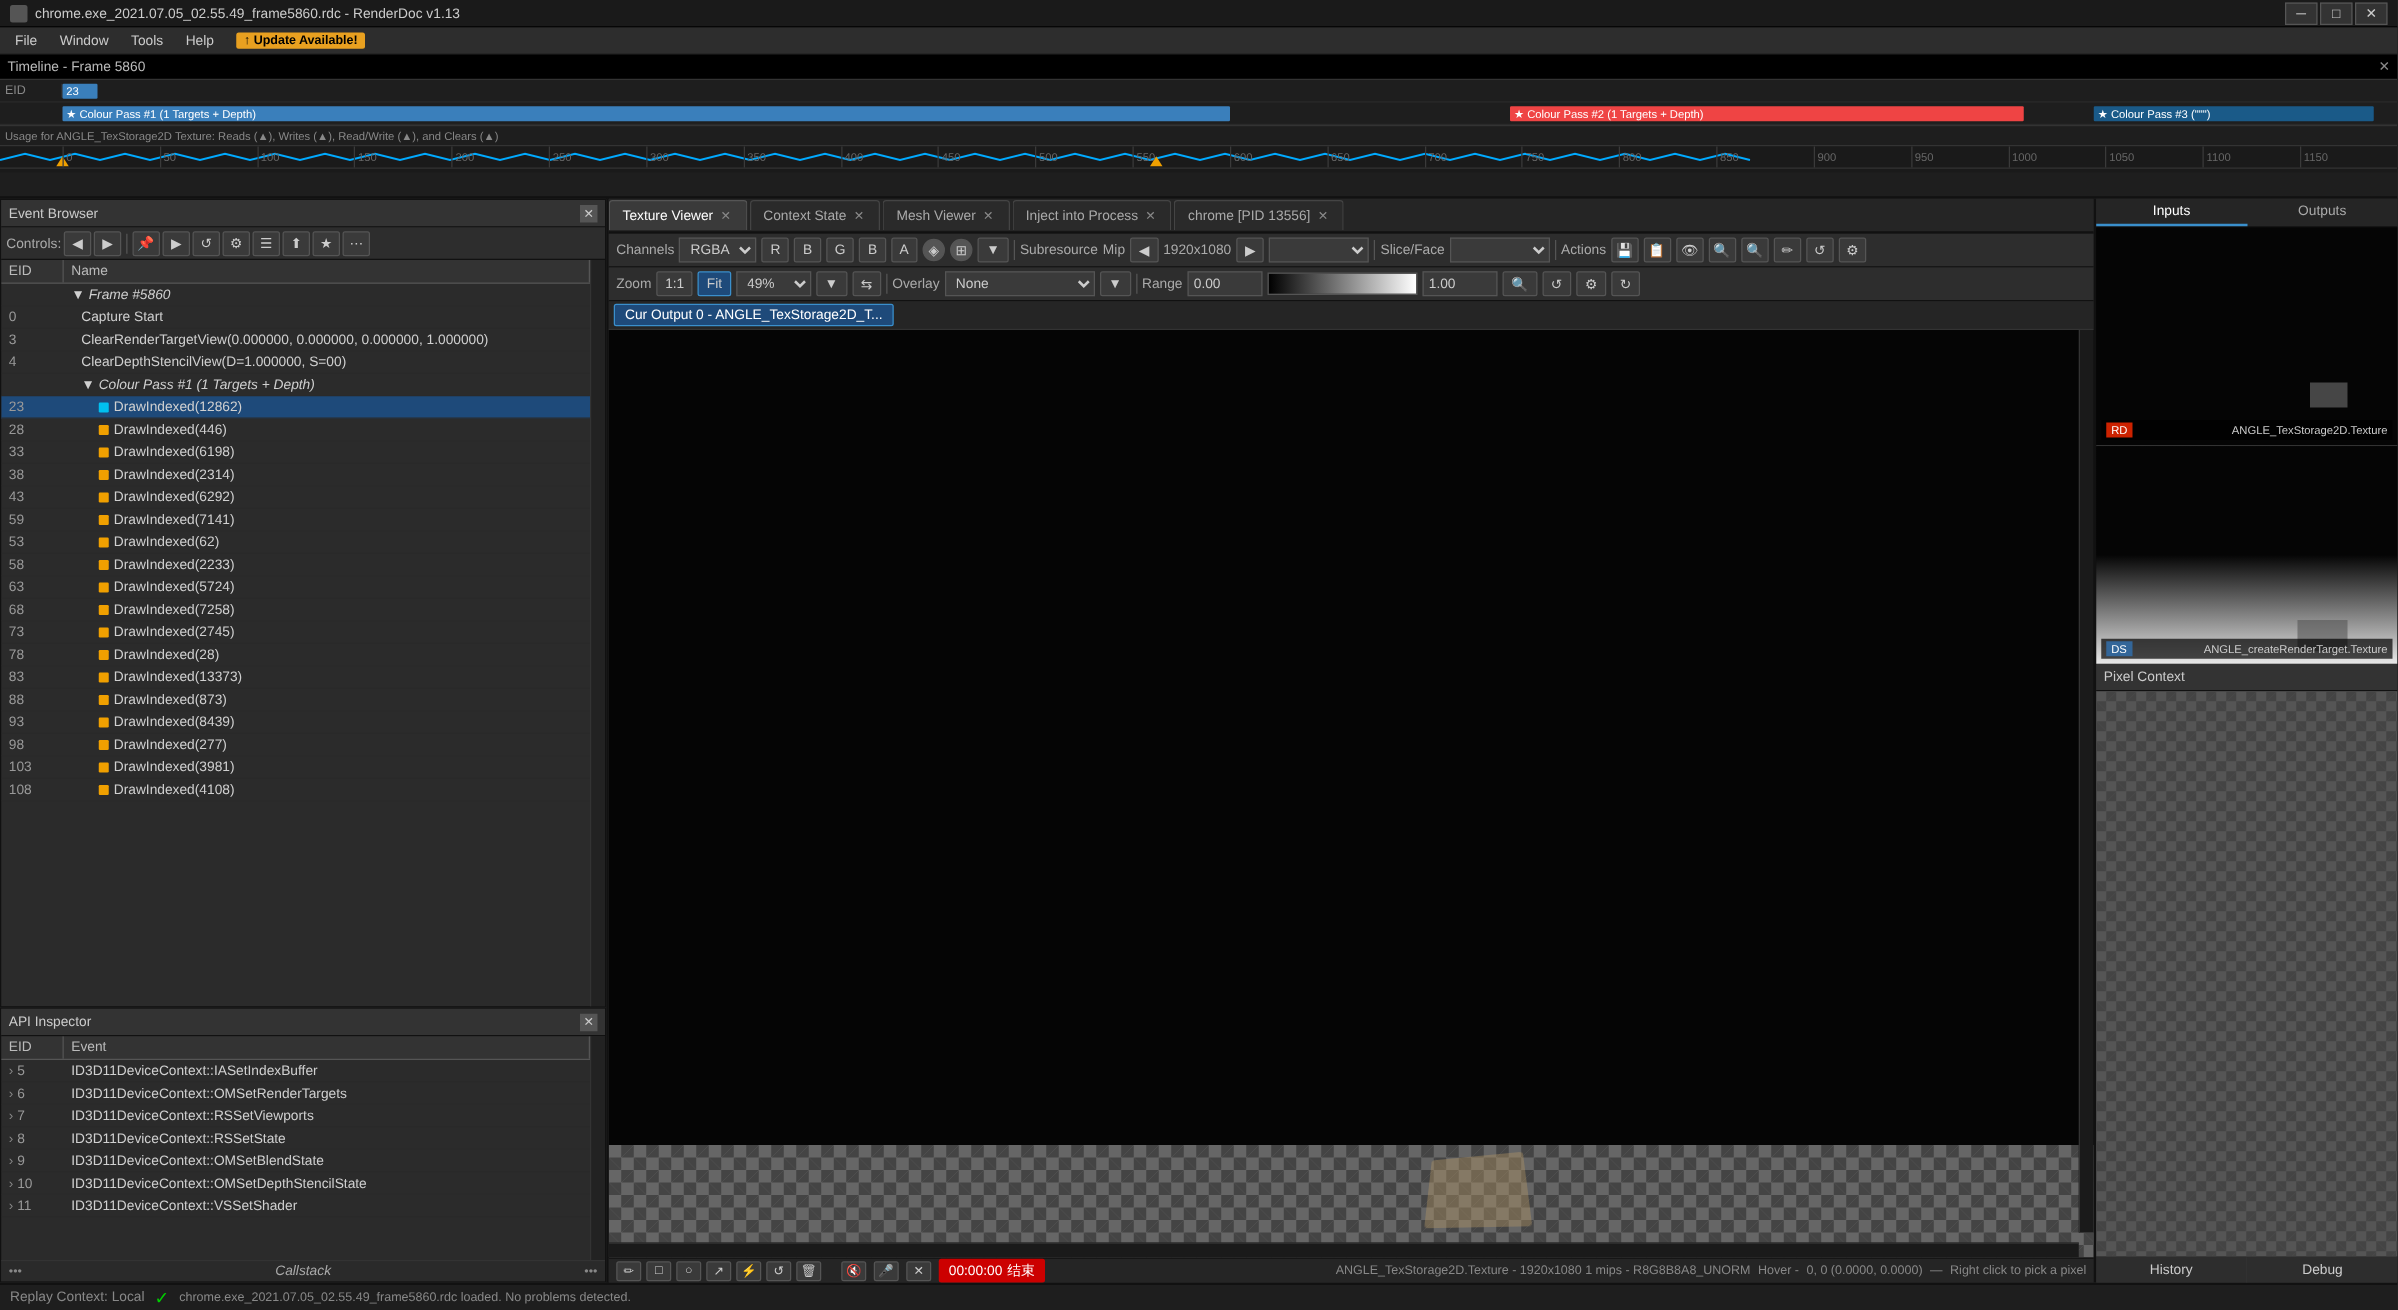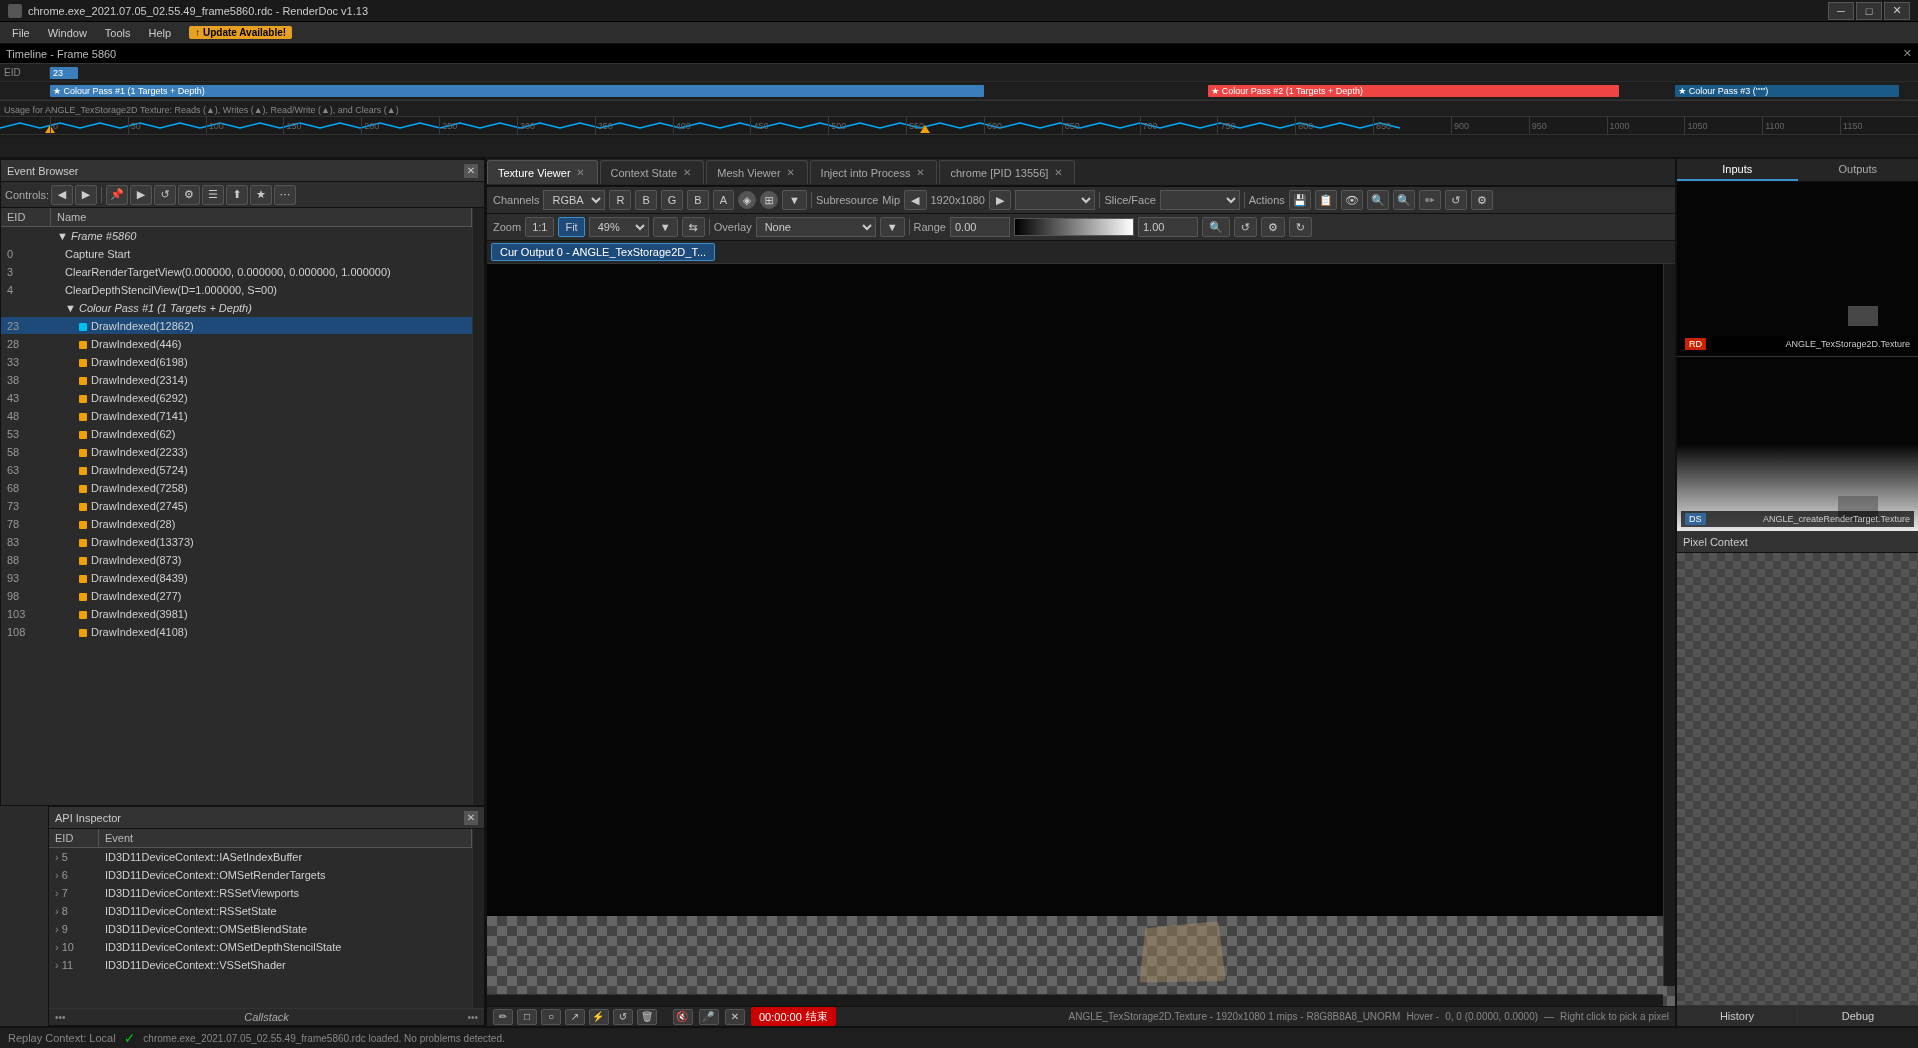--- a/index.html
+++ b/index.html
@@ -738,21 +738,21 @@
           </div>
           <div class="table-row">
             <div class="td eid-col">38</div>
             <div class="td name-col row-indent2"><span class="draw-icon"></span>DrawIndexed(2314)</div>
           </div>
           <div class="table-row">
             <div class="td eid-col">43</div>
             <div class="td name-col row-indent2"><span class="draw-icon"></span>DrawIndexed(6292)</div>
           </div>
           <div class="table-row">
-            <div class="td eid-col">48</div>
+            <div class="td eid-col">59</div>
             <div class="td name-col row-indent2"><span class="draw-icon"></span>DrawIndexed(7141)</div>
           </div>
           <div class="table-row">
             <div class="td eid-col">53</div>
             <div class="td name-col row-indent2"><span class="draw-icon"></span>DrawIndexed(62)</div>
           </div>
           <div class="table-row">
             <div class="td eid-col">58</div>
             <div class="td name-col row-indent2"><span class="draw-icon"></span>DrawIndexed(2233)</div>
           </div>
@@ -794,21 +794,21 @@
           </div>
           <div class="table-row">
             <div class="td eid-col">108</div>
             <div class="td name-col row-indent2"><span class="draw-icon"></span>DrawIndexed(4108)</div>
           </div>
         </div>
         <div class="scrollbar-stub"></div>
       </div>
     </div>
 
-    <div class="panel" style="height:220px;margin-left:48px;">
+    <div class="panel" style="height:220px;">
       <div class="panel-header">
         <span class="panel-header-title">API Inspector</span>
         <button class="panel-close-btn">✕</button>
       </div>
       <div style="display:flex;flex:1;min-height:0;">
         <div class="table-container">
           <div class="table-header">
             <div class="th eid-col">EID</div>
             <div class="th name-col">Event</div>
           </div>

